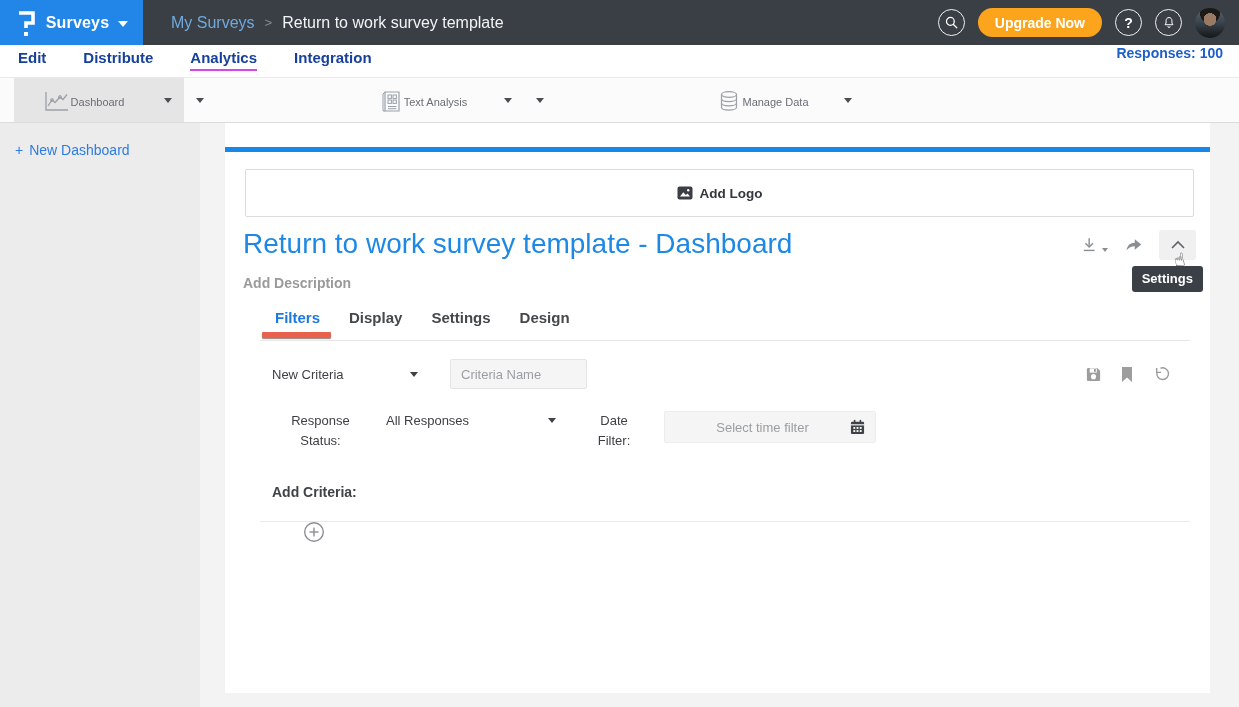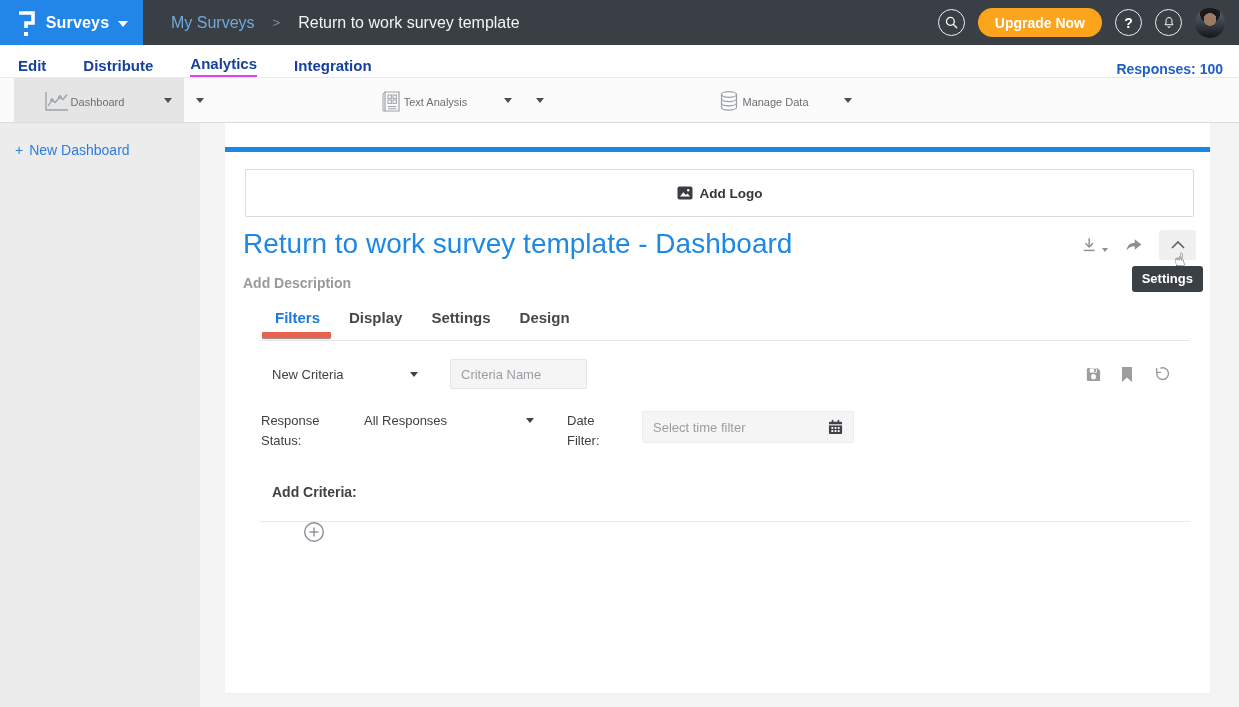--- a/index.html
+++ b/index.html
@@ -21,21 +21,21 @@
     width:143px; height:45px; background:#2186e8;
     display:flex; align-items:center; justify-content:center; gap:9px;
     cursor:pointer; flex:0 0 auto;
   }
   .logo-mark { display:block; }
   .logo-text { color:#fff; font-size:16px; font-weight:600; letter-spacing:.2px; }
   .logo-caret {
     width:0; height:0; border-left:5px solid transparent; border-right:5px solid transparent;
     border-top:6px solid #fff; margin-top:2px;
   }
-  .breadcrumb { display:flex; align-items:center; gap:18px; margin-left:28px; font-size:16px; }
+  .breadcrumb { display:flex; align-items:center; gap:10px; margin-left:28px; font-size:16px; }
   .bc-parent { color:#6fa9dd; cursor:pointer; }
   .bc-sep { color:#878c92; font-size:13px; }
   .bc-current { color:#f2f3f4; }
   .header-right { margin-left:auto; display:flex; align-items:center; gap:13px; padding-right:14px; }
   .hdr-circle {
     width:27px; height:27px; border:1.5px solid rgba(255,255,255,.92); border-radius:50%;
     display:flex; align-items:center; justify-content:center; cursor:pointer;
     color:#fff; font-weight:700; font-size:14px;
   }
   .upgrade-btn {
@@ -46,21 +46,21 @@
     width:30px; height:30px; border-radius:50%; cursor:pointer; overflow:hidden;
     background:
       radial-gradient(circle at 50% 38%, #9a7a62 0 26%, transparent 27%),
       radial-gradient(circle at 50% 18%, #1c1a19 0 34%, transparent 35%),
       linear-gradient(180deg, #5d6570 0%, #3c4750 45%, #14161a 100%);
   }
 
   
   .nav-row {
     position:absolute; top:45px; left:0; width:1239px; height:33px;
-    background:#fff; display:flex; align-items:flex-end; padding:0 16px 0 18px;
+    background:#fff; display:flex; align-items:flex-start; padding:0 16px 0 18px;
     border-bottom:1px solid #e9e9e9;
   }
   .nav-item {
     color:#16409a; font-size:15px; font-weight:600; margin-right:37px;
     cursor:pointer; padding:4px 0 3px;
   }
   .nav-item.active { border-bottom:2px solid #d946ef; color:#16409a; }
   .nav-responses { margin-left:auto; color:#1d5fc8; font-size:14px; font-weight:600; }
 
   
@@ -152,21 +152,21 @@
   .criteria-select { width:146px; justify-content:space-between; }
   .text-input {
     height:30px; background:#f5f5f5; border:1px solid #e5e5e5; border-radius:2px;
     font-family:inherit; font-size:13px; color:#404040; padding:0 10px; outline:none;
   }
   .text-input::placeholder { color:#9a9ea3; opacity:1; }
   .criteria-name-input { width:137px; margin-left:32px; }
   .row1-icons { margin-left:auto; display:flex; align-items:center; gap:18px; }
   .row1-icons .icon-btn { align-items:center; }
 
-  .row2 { position:absolute; top:288px; left:36px; display:flex; align-items:flex-start; }
+  .row2 { position:absolute; top:288px; left:58px; display:flex; align-items:flex-start;text-align:center; }
   .field-label { font-size:13px; color:#3c3f43; line-height:1.55; }
   .rs-label { width:75px; margin-right:28px; }
   .rs-select { width:170px; justify-content:space-between; margin-top:2px; }
   .df-label { width:50px; margin-left:33px; }
   .date-input-wrap {
     margin-left:25px; width:212px; height:32px; background:#f5f5f5; border:1px solid #ededed;
     border-radius:2px; display:flex; align-items:center; padding:0 10px; cursor:pointer;
   }
   .date-placeholder { font-size:13px; color:#9a9ea3; flex:1; }
 

